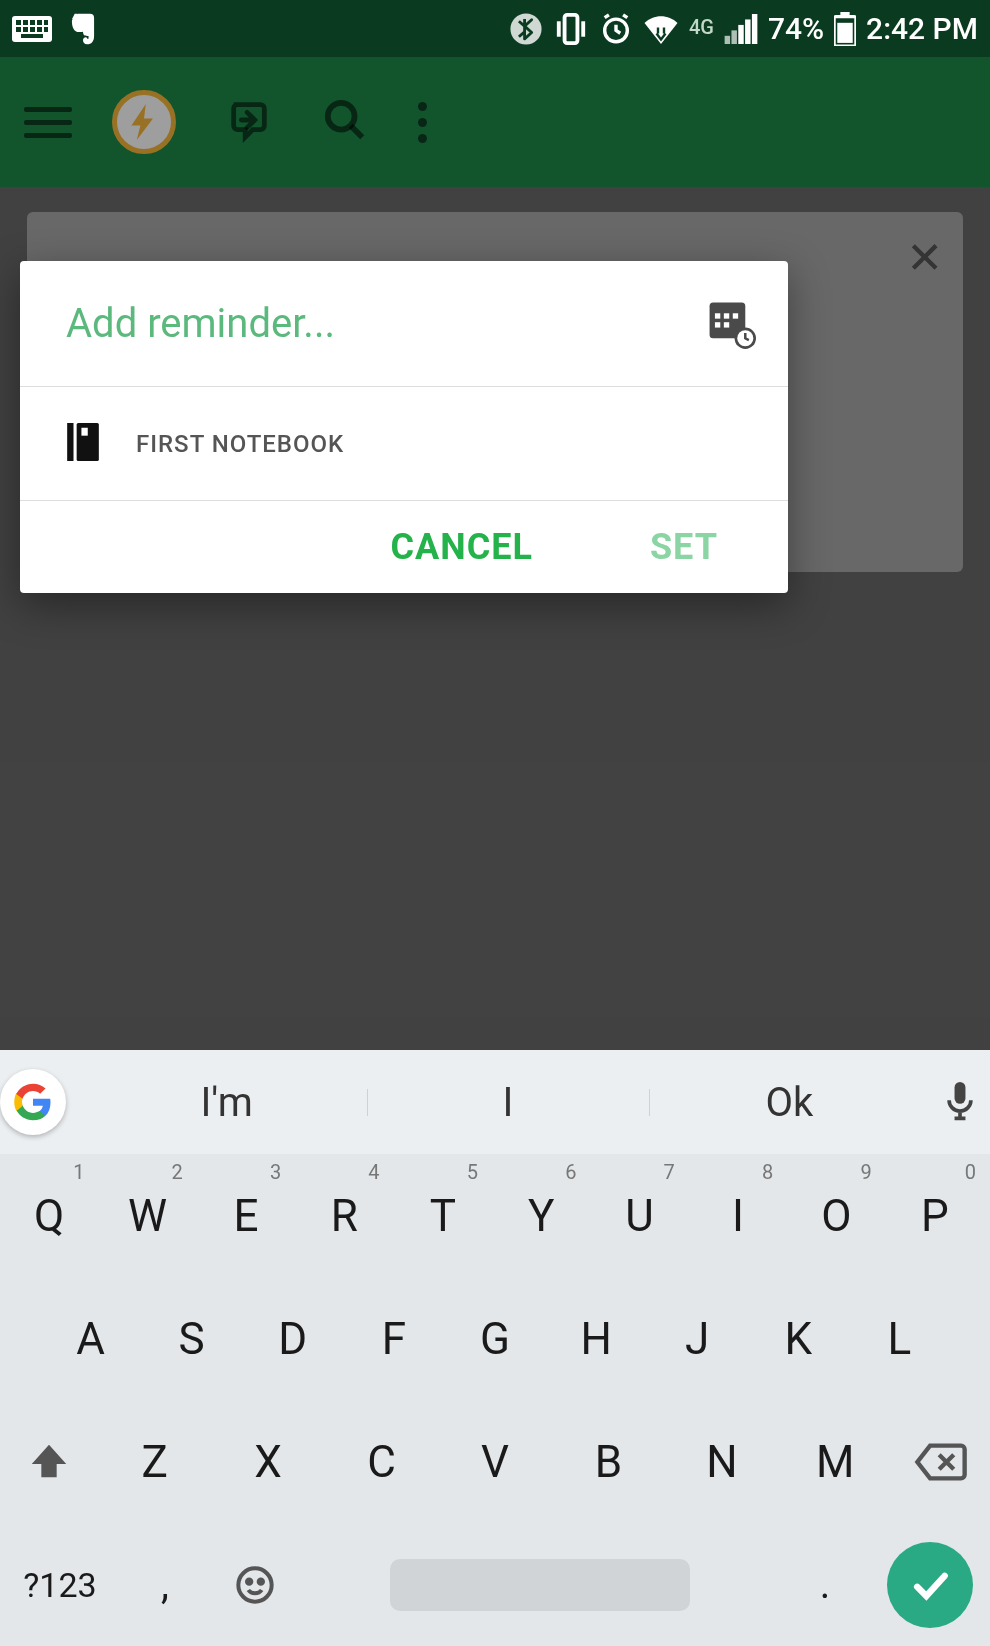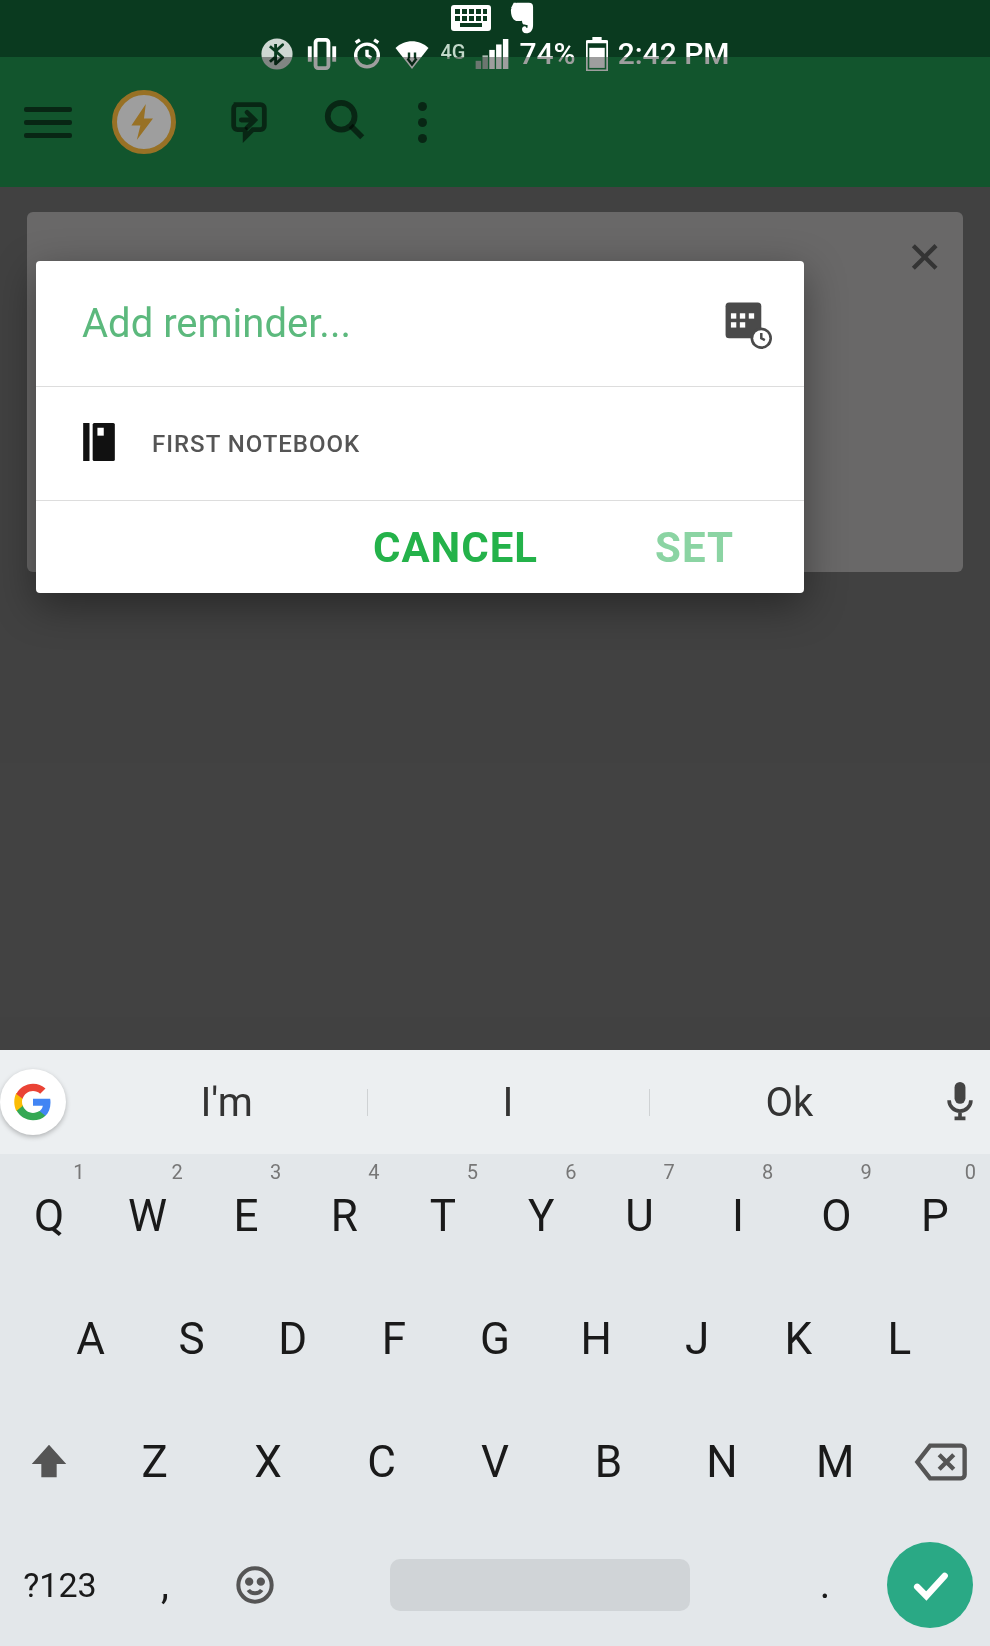--- a/index.html
+++ b/index.html
@@ -2,21 +2,21 @@
 <html><head>
 <meta charset="utf-8">
 <style>
   * { box-sizing: border-box; margin: 0; padding: 0; font-family: Roboto, Arial, sans-serif; }
   html, body { width: 990px; height: 1646px; overflow: hidden; }
 
   
   .status-bar {
     height: 57px; background: #0a3a1f; color: #fff; display: flex;
     align-items: center; justify-content: space-between; padding: 0 12px;
-    font-size: 30px; font-weight: 500; flex-direction: column;
+    font-size: 30px; font-weight: 500;
   }
   .status-left, .status-right { display: flex; align-items: center; gap: 14px; }
   .status-right { gap: 10px; }
   .status-bar svg { display: block; }
 
   
   .app-bar {
     height: 130px; background: #1d8a49; display: flex; align-items: center;
     padding: 0 24px; gap: 40px;
   }
@@ -44,42 +44,42 @@
   }
 
   
   .scrim {
     position: absolute; top: 57px; left: 0; right: 0; height: calc(100% - 57px - 596px);
     background: rgba(0,0,0,0.38); pointer-events: none;
   }
 
   
   .dialog {
-    position: absolute; top: 261px; left: 36px; width: 768px; background: #fff;
+    position: absolute; top: 261px; left: 20px; width: 768px; background: #fff;
     border-radius: 4px; box-shadow: 0 12px 40px rgba(0,0,0,.4); overflow: hidden;
   }
   .dialog-row1 {
     display:flex; align-items:center; padding: 28px 32px 28px 46px; border-bottom: 1px solid #ddd;
     height: 126px;
   }
   .dialog-row1 input {
     flex:1; border:none; outline:none; font-size: 40px; color:#333;
   }
   .dialog-row1 input::placeholder { color:#5cb97d; font-weight:400; }
   .cal-icon { width:50px; height:50px; }
   .dialog-row2 {
     display:flex; align-items:center; gap: 36px; padding: 28px 46px; border-bottom:1px solid #ddd;
     height: 114px;
   }
   .notebook-name { font-size: 24px; color:#555; letter-spacing:1px; font-weight:500; }
   .dialog-actions {
     display:flex; justify-content:flex-end; align-items:center; gap: 90px;
     padding: 22px 70px 22px 0; height: 92px;
   }
-  .btn-cancel, .btn-set { font-size:42px; font-weight:700; letter-spacing:1px; border:none; background:none; cursor:pointer; }
+  .btn-cancel, .btn-set { font-size:36px; font-weight:700; letter-spacing:1px; border:none; background:none; cursor:pointer; }
   .btn-cancel { color:#24b24a; }
   .btn-set { color:#8bd4a3;margin-left:27px; }
 
   
   .keyboard {
     position:absolute; bottom:0; left:0; right:0; height:596px; background:#eceff1;
     display:flex; flex-direction:column; user-select:none;
   }
   .sugg-bar { height:104px; display:flex; align-items:center; padding:0 0; }
   .g-badge {

